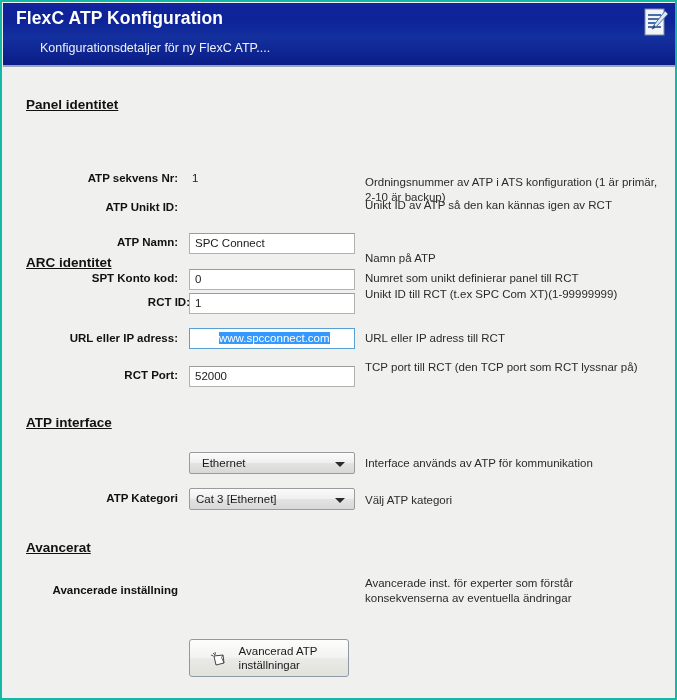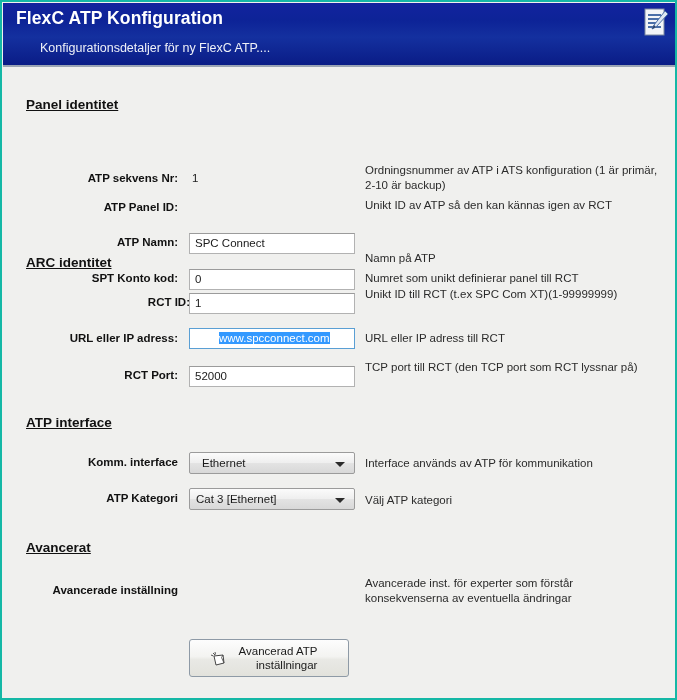--- a/index.html
+++ b/index.html
@@ -149,21 +149,21 @@
     align-items: center;
     justify-content: center;
   }
   .btn-adv {
     left: 186px; top: 572px;
     width: 160px; height: 38px;
     line-height: 14px;
   }
   .btn-adv .lbl {
     display: inline-block;
-    text-align: right;
+    text-align: left;
     padding-left: 18px;
   }
   .btn-adv .ico {
     position: absolute;
     left: 20px; top: 11px;
     width: 17px; height: 16px;
   }
 </style>
 </head>
 <body>
@@ -183,23 +183,23 @@
       <path d="M9 21 L11 17 L13 19 Z" fill="#2b3f63"></path>
     </svg>
   </div>
 
   <div class="body">
 
     <div class="section-head" style="left:23px; top:10px;margin-top:20px;">Panel identitet</div>
 
     <div class="row-label" style="left:0px; top:105px; width:175px;">ATP sekvens Nr:</div>
     <div class="row-value-plain" style="left:189px; top:105px;">1</div>
-    <div class="row-desc" style="left:362px; top:96px; width:300px;">Ordningsnummer av ATP i ATS konfiguration (1 är primär, 2-10 är backup)</div>
-
-    <div class="row-label" style="left:0px; top:134px; width:175px;">ATP Panel ID:</div>
+    <div class="row-desc" style="left:362px; top:108px; width:300px;">Ordningsnummer av ATP i ATS konfiguration (1 är primär, 2-10 är backup)</div>
+
+    <div class="row-label" style="left:0px; top:134px; width:175px;">ATP Unikt ID:</div>
     <div class="row-value-plain" style="left:189px; top:134px;"></div>
     <div class="row-desc" style="left:362px; top:131px; width:300px;">Unikt ID av ATP så den kan kännas igen av RCT</div>
 
     <div class="row-label" style="left:0px; top:169px; width:175px;">ATP Namn:</div>
     <div class="tbox" style="left:186px; top:166px;">SPC Connect</div>
     <div class="row-desc" style="left:362px; top:184px; width:300px;">Namn på ATP</div>
 
     <div class="row-label" style="left:0px; top:205px; width:175px;">SPT Konto kod:</div>
     <div class="tbox" style="left:186px; top:202px;">0</div>
     <div class="row-desc" style="left:362px; top:204px; width:300px;">Numret som unikt definierar panel till RCT</div>
@@ -213,21 +213,20 @@
     <div class="row-label" style="left:0px; top:265px; width:175px;">URL eller IP adress:</div>
     <div class="tbox focused" style="left:186px; top:261px;padding-left:29px;"><span class="sel">www.spcconnect.com</span></div>
     <div class="row-desc" style="left:362px; top:264px; width:290px;">URL eller IP adress till RCT</div>
 
     <div class="row-label" style="left:0px; top:302px; width:175px;">RCT Port:</div>
     <div class="tbox" style="left:186px; top:299px;">52000</div>
     <div class="row-desc" style="left:362px; top:293px; width:290px;">TCP port till RCT (den TCP port som RCT lyssnar på)</div>
 
     <div class="section-head" style="left:23px; top:348px;">ATP interface</div>
 
-    <div class="row-label" style="left:0px; top:389px; width:175px;">Komm. interface</div>
     <div class="combo" style="left:186px; top:385px;padding-left:12px;"><span>Ethernet</span><span class="arrow"></span></div>
     <div class="row-desc" style="left:362px; top:389px; width:300px;">Interface används av ATP för kommunikation</div>
 
     <div class="row-label" style="left:0px; top:425px; width:175px;">ATP Kategori</div>
     <div class="combo" style="left:186px; top:421px;"><span>Cat 3 [Ethernet]</span><span class="arrow"></span></div>
     <div class="row-desc" style="left:362px; top:426px; width:300px;">Välj ATP kategori</div>
 
     <div class="section-head" style="left:23px; top:473px;">Avancerat</div>
 
     <div class="row-label" style="left:0px; top:517px; width:175px;">Avancerade inställning</div>

